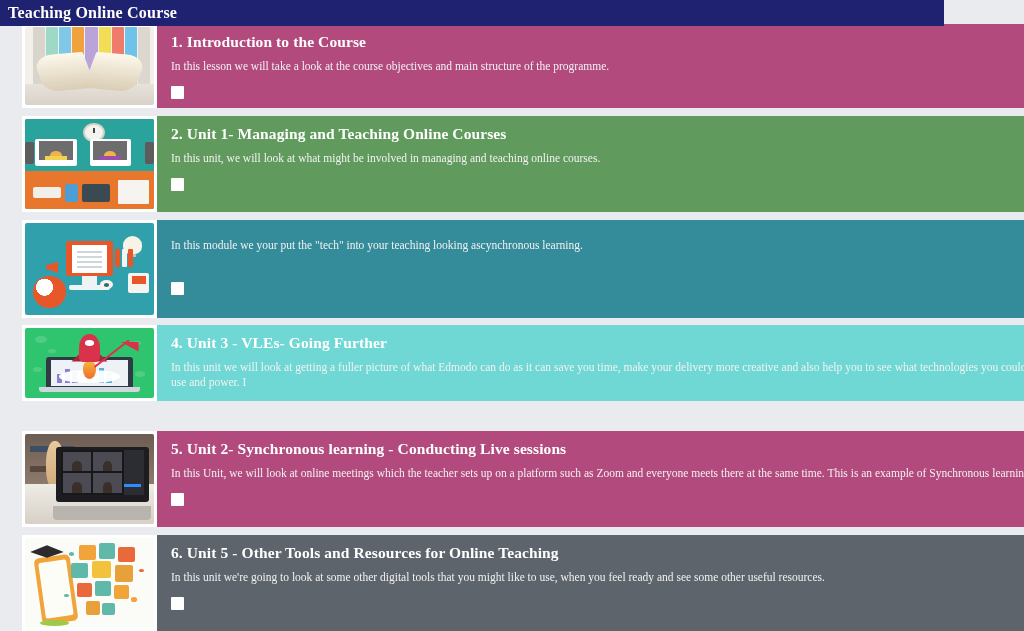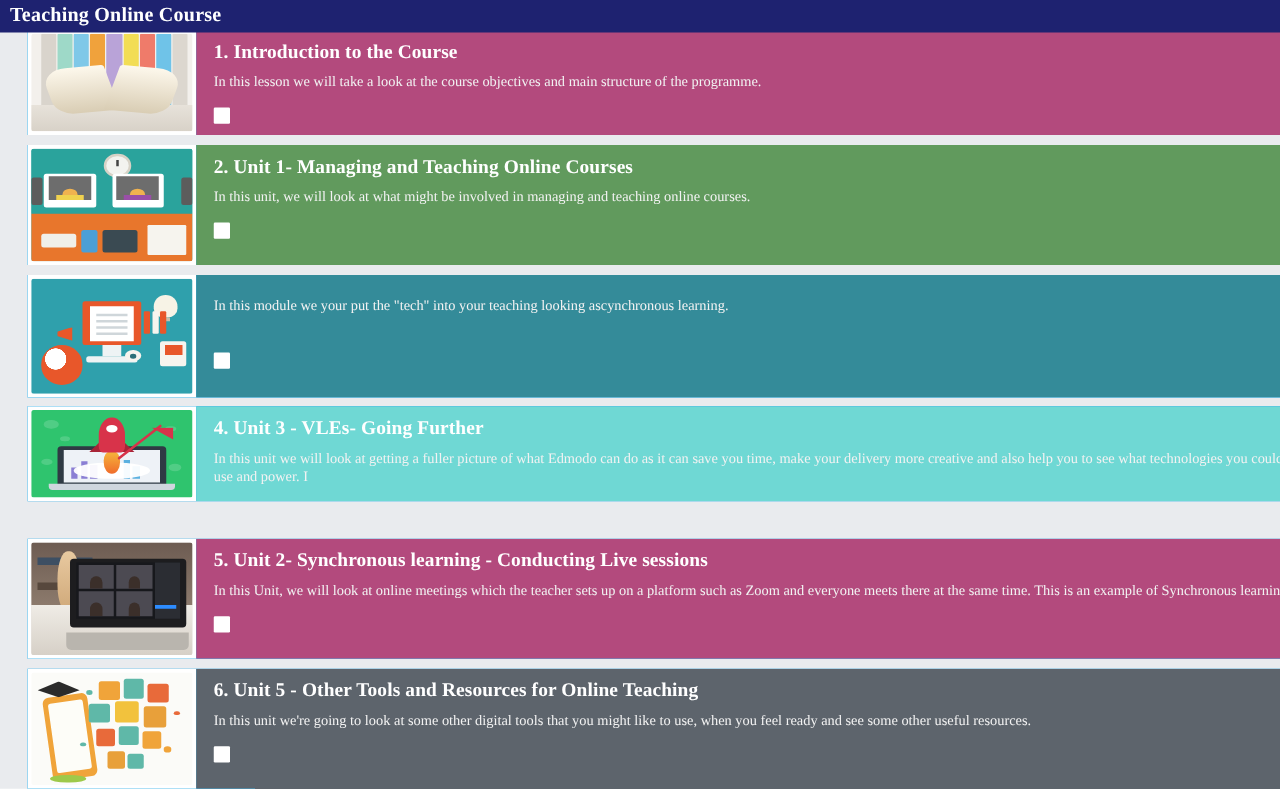--- a/index.html
+++ b/index.html
@@ -10,21 +10,21 @@
     height: 631px;
     overflow: hidden;
     background: #ffffff;
     font-family: "Liberation Sans", sans-serif;
   }
 
   
   #app-header {
     position: absolute;
     top: 0; left: 0;
-    width: 1024px;
+    width: 944px;
     height: 26px;
     background: #1e2270;
     display: flex;
     align-items: center;
     padding-left: 8px;
     z-index: 20;
   }
   #app-header .title {
     color: #ffffff;
     font-family: "Liberation Serif", serif;

